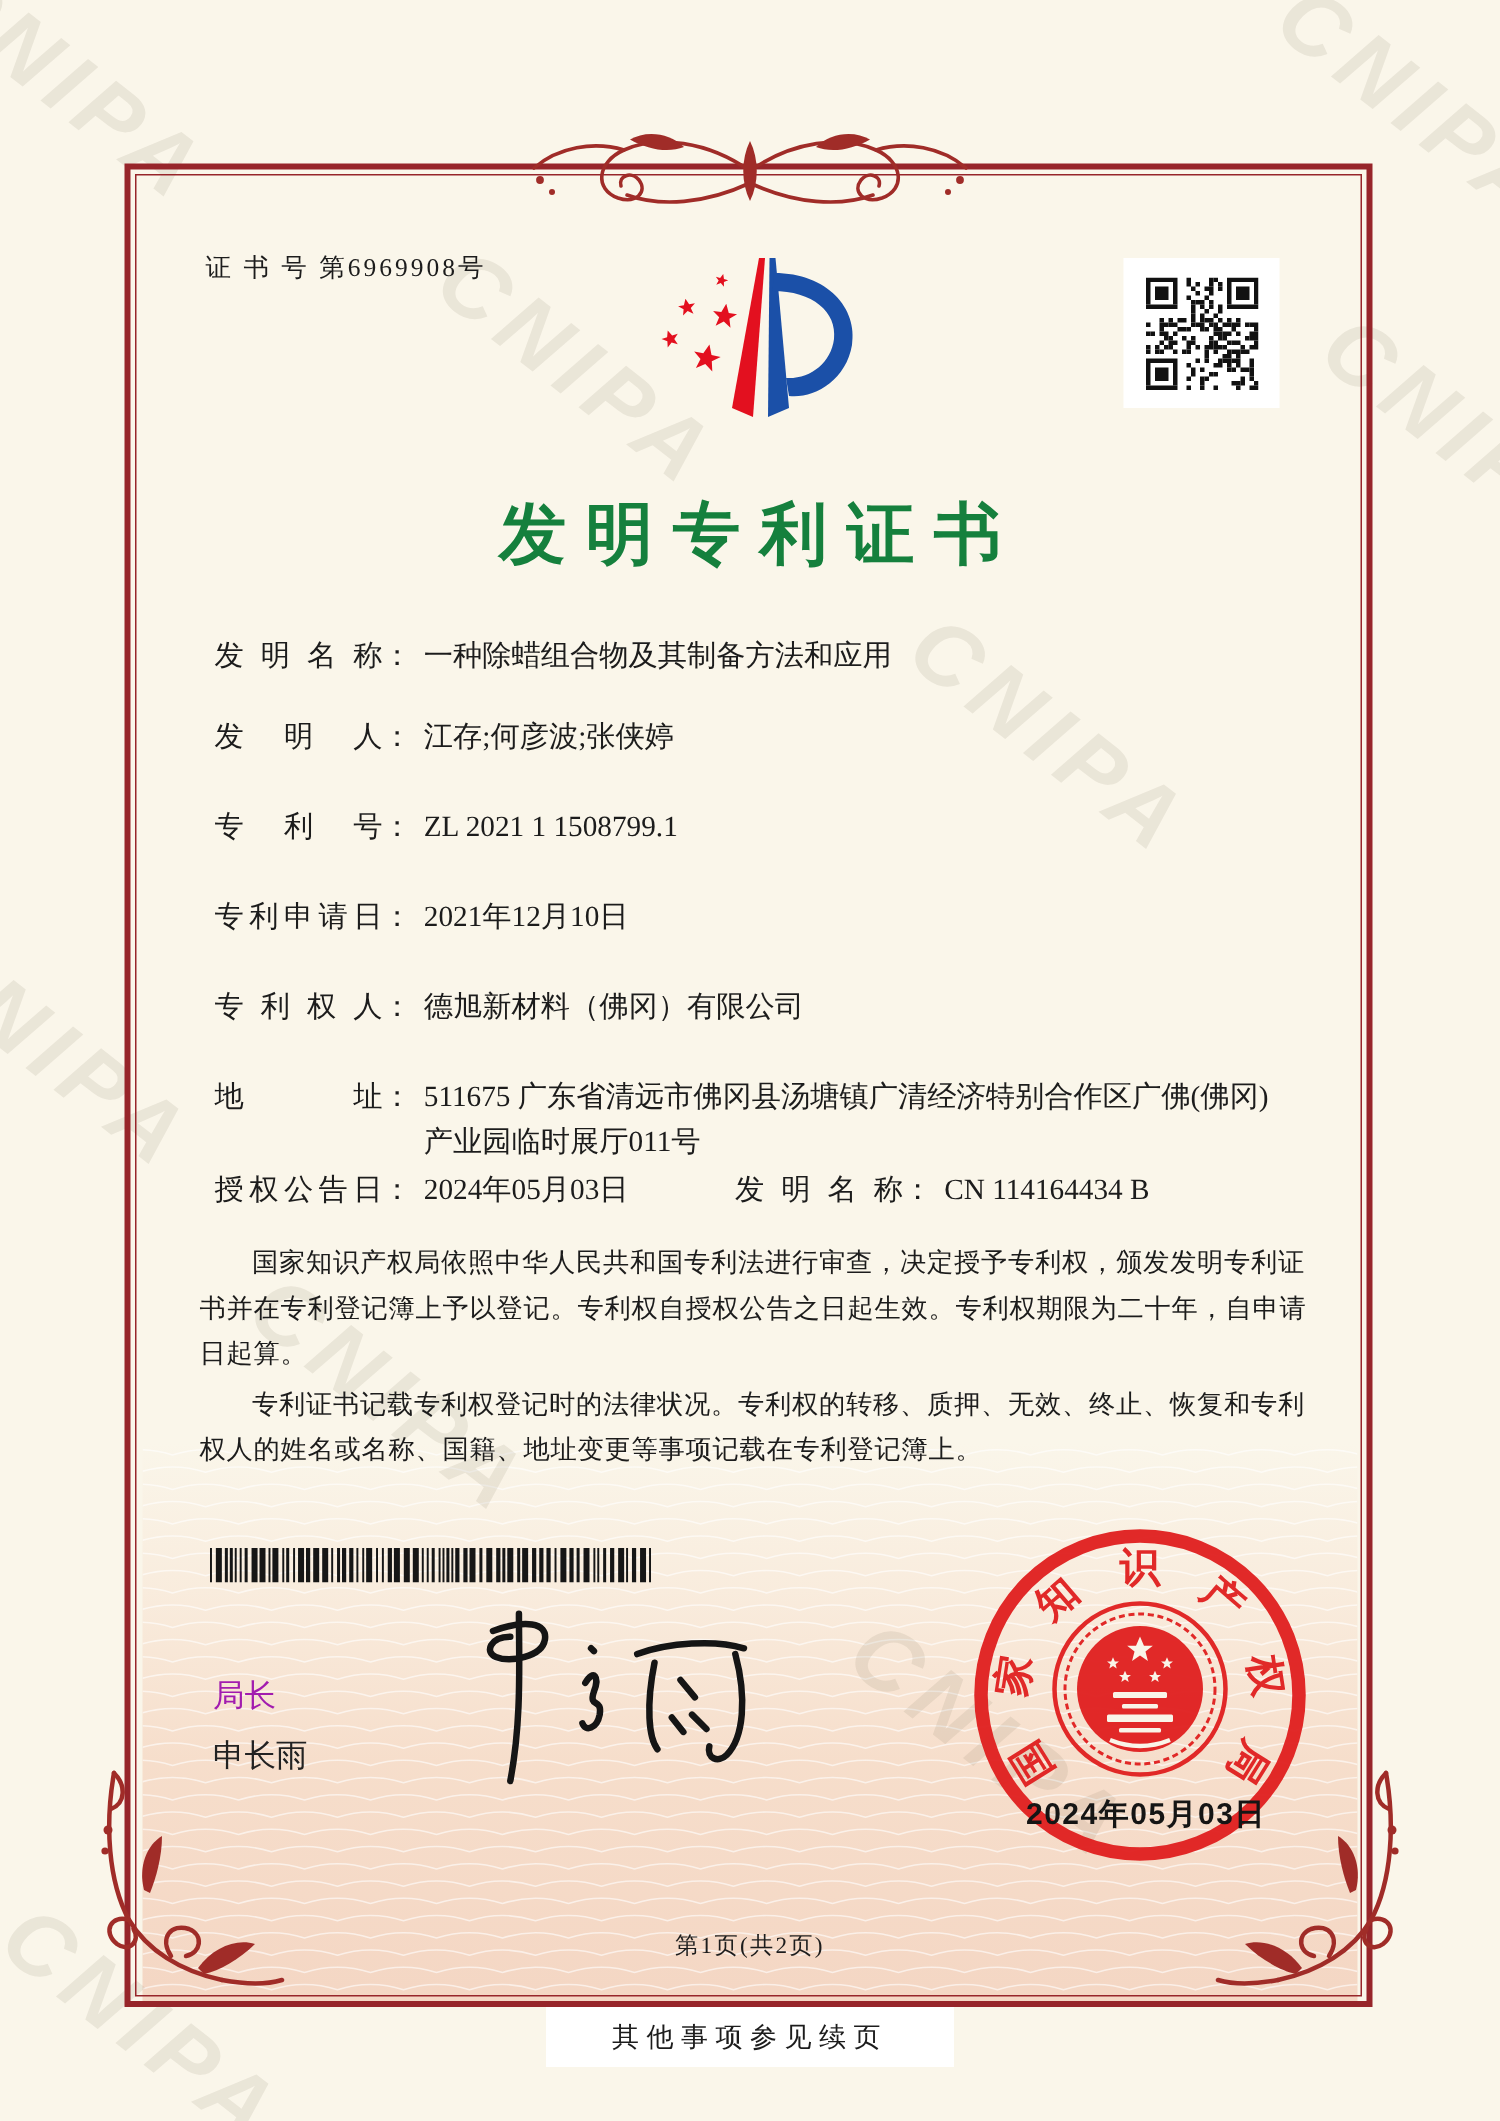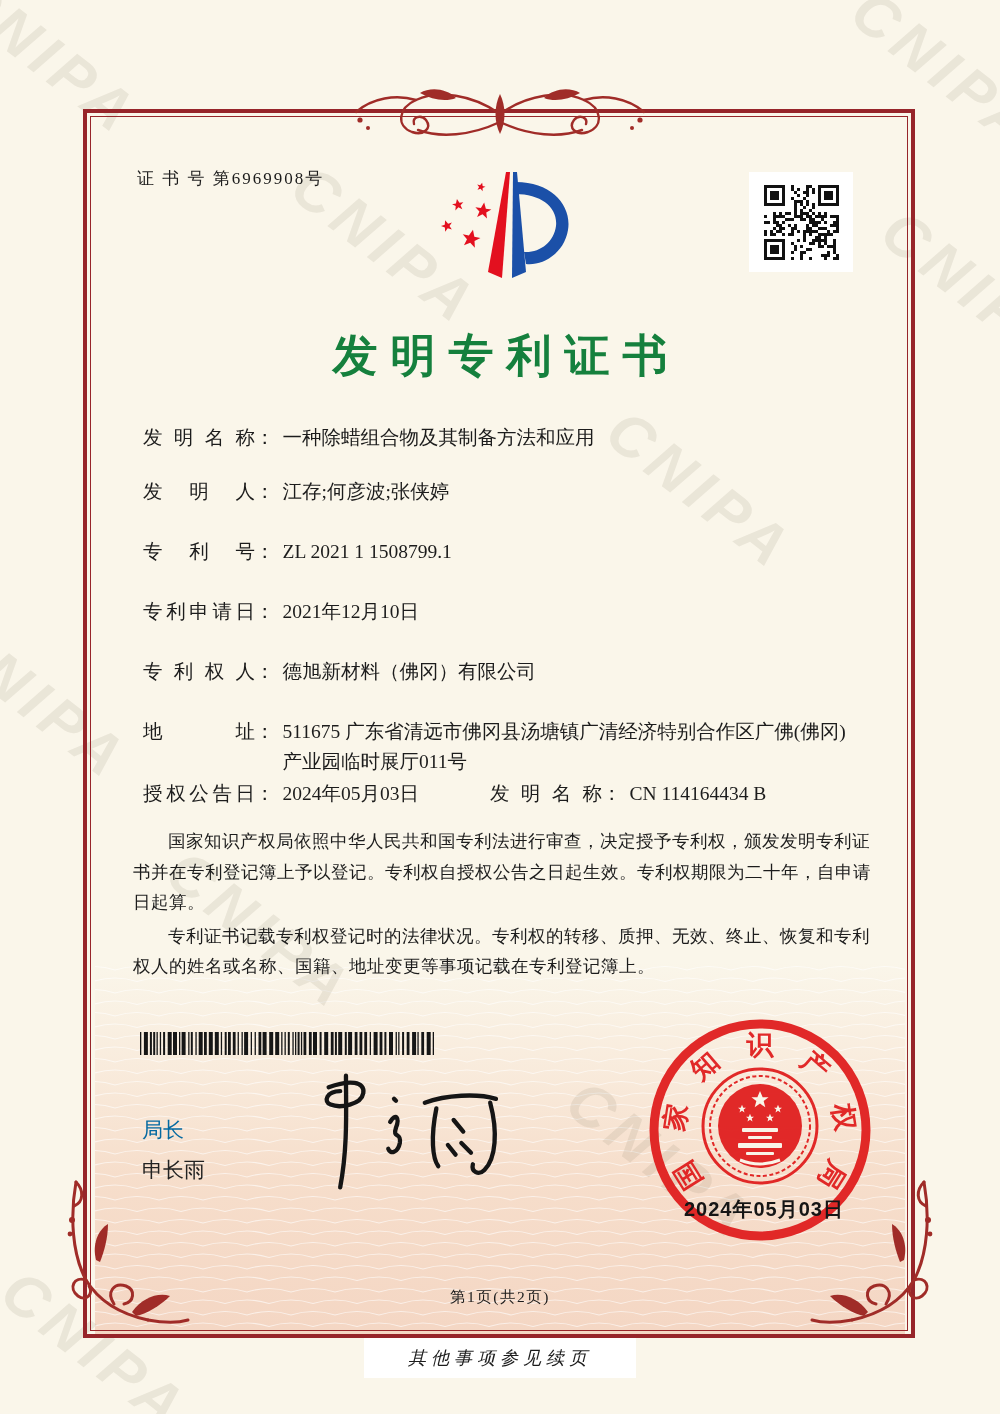--- a/index.html
+++ b/index.html
@@ -30,35 +30,35 @@
   .fv{margin-left:8px;max-width:578px;word-break:break-all;}
   .frow2{position:absolute;left:490px;display:flex;z-index:4;font-size:19.5px;line-height:30px;}
   
   .paras{position:absolute;left:133px;top:826px;width:752px;z-index:4;}
   .paras p{margin:0;font-size:17.5px;line-height:30.5px;text-indent:2em;letter-spacing:.5px;}
   .paras p + p{margin-top:3px;}
   
   .barcode{position:absolute;left:140px;top:1032px;z-index:4;}
   
   .officer-title{position:absolute;left:142px;top:1116px;z-index:4;font-size:21px;
-        font-family:"Liberation Sans","DejaVu Sans",sans-serif;color:#0369a1;text-align:center;}
+        font-family:"Liberation Sans","DejaVu Sans",sans-serif;color:#a21caf;text-align:center;}
   .officer-name{position:absolute;left:142px;top:1156px;z-index:4;font-size:21px;
         font-family:"Liberation Sans","DejaVu Sans",sans-serif;color:#222;}
   .sig{position:absolute;left:300px;top:1070px;z-index:4;}
   
   .seal{position:absolute;left:642px;top:1012px;z-index:5;opacity:.95;}
   #seal-text-arc text{font-family:"Liberation Sans","DejaVu Sans",sans-serif;
         font-weight:700;font-size:27px;fill:#e01f1f;}
   .seal-date{position:absolute;left:684px;top:1196px;z-index:6;font-size:20px;font-weight:600;
         font-family:"Liberation Sans","DejaVu Sans",sans-serif;color:#151515;letter-spacing:1px;}
   
   .pageinfo{position:absolute;left:0;right:0;top:1287px;z-index:4;text-align:center;
         font-size:15.5px;letter-spacing:1.5px;}
   .note{position:absolute;left:50%;transform:translateX(-50%);top:1338px;z-index:6;background:#fff;
-        padding:8px 44px;font-size:18px;letter-spacing:5px;font-style:italic;}
+        padding:8px 44px;font-size:18px;letter-spacing:5px;}
 </style>
 </head>
 <body>
 
 <div id="page">
 
   <span class="wm" style="left:45px;top:55px">CNIPA</span>
   <span class="wm" style="left:385px;top:245px">CNIPA</span>
   <span class="wm" style="left:945px;top:70px">CNIPA</span>
   <span class="wm" style="left:975px;top:290px">CNIPA</span>

